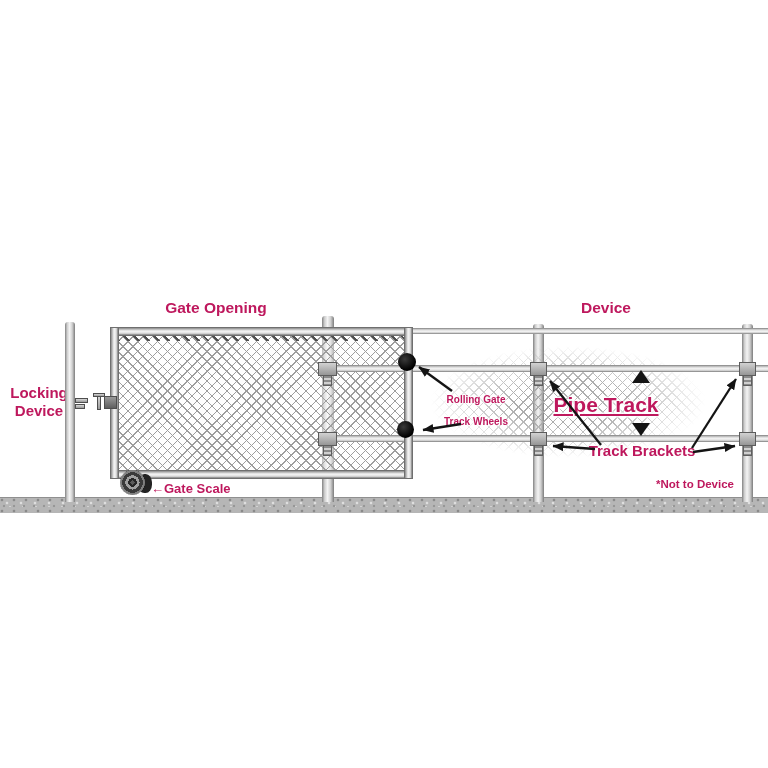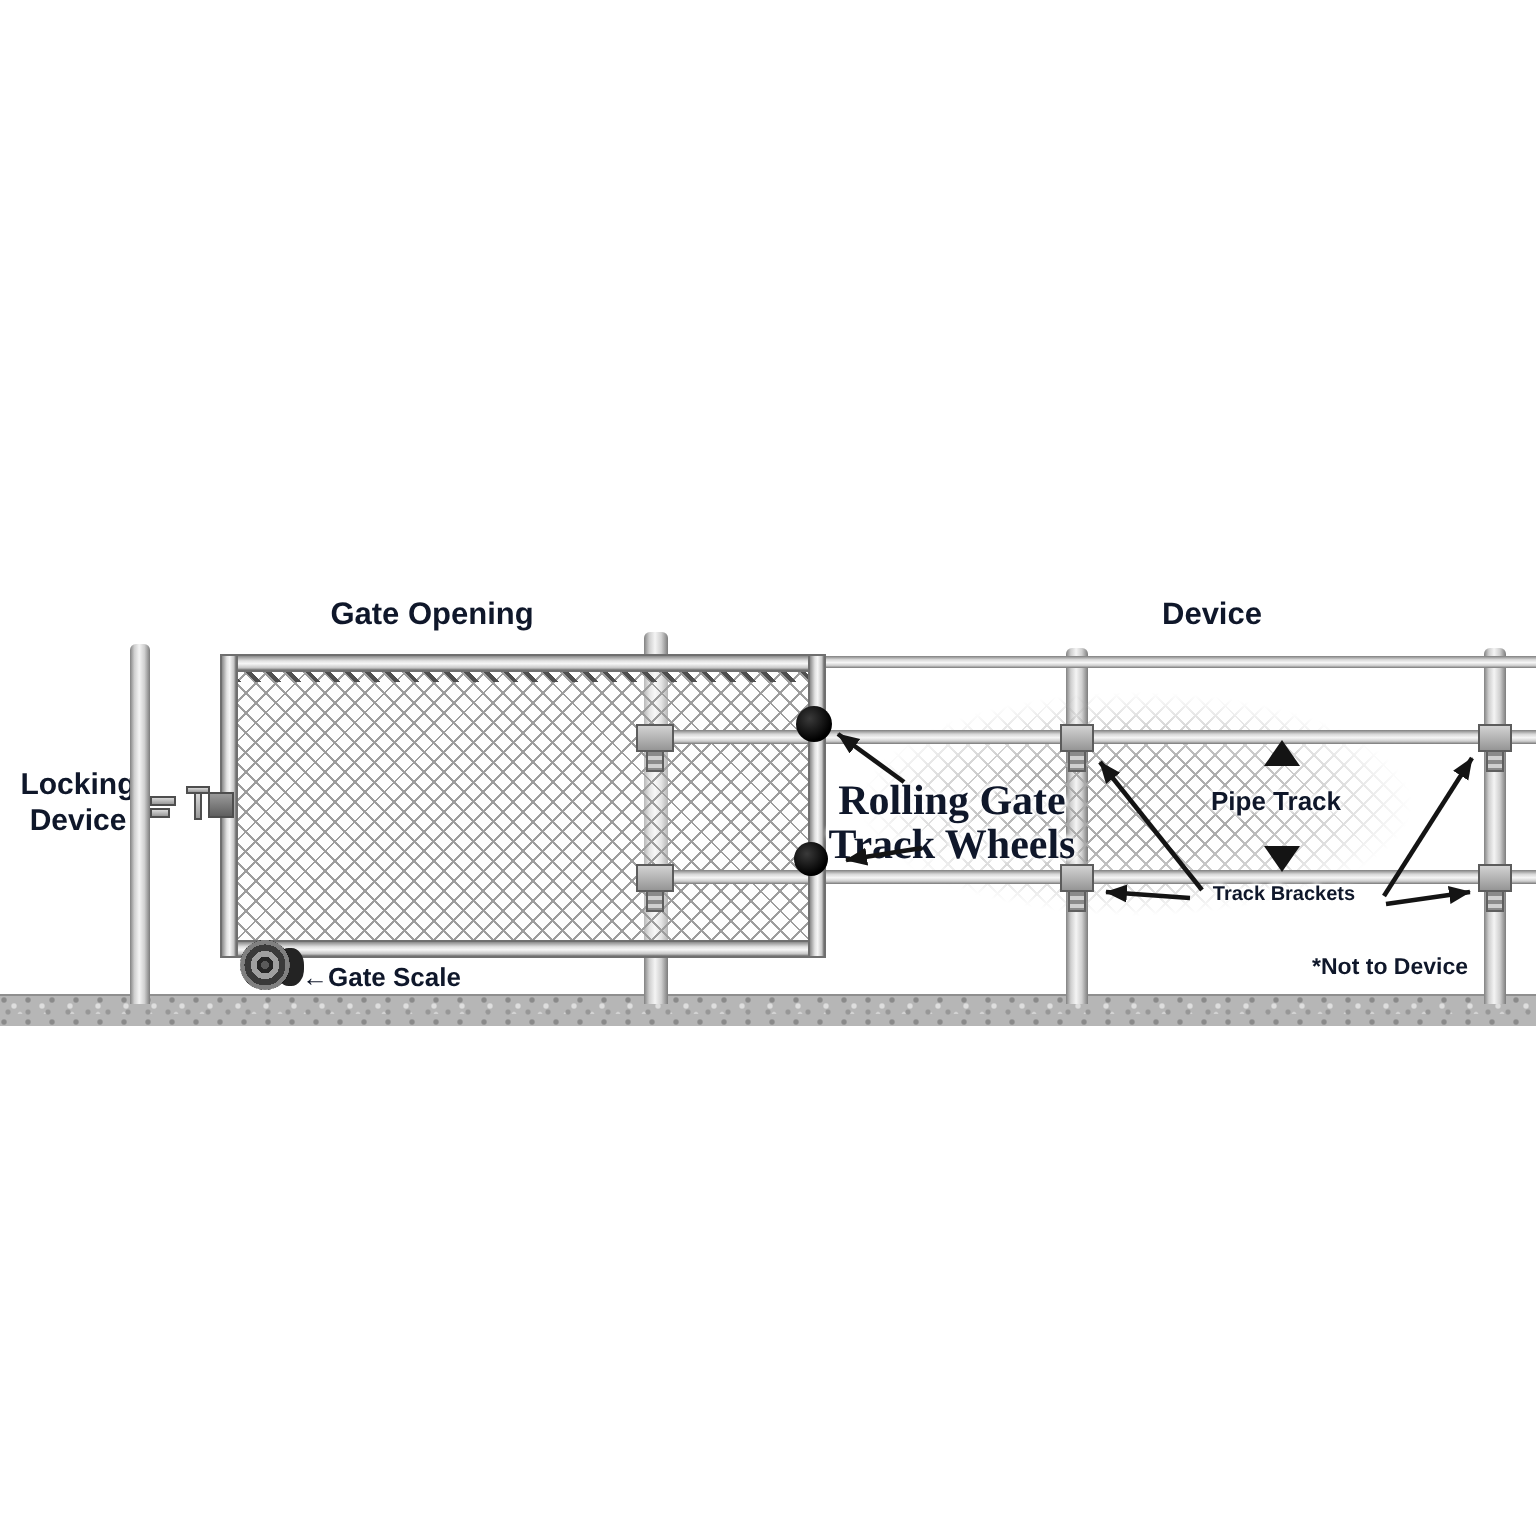--- a/index.html
+++ b/index.html
@@ -3,21 +3,21 @@
 <meta charset="utf-8">
 <style>
   html,body{margin:0;padding:0;background:#ffffff;}
   body{width:768px;height:768px;font-family:"Liberation Sans",sans-serif;}
   .canvas{position:relative;width:768px;height:768px;background:#ffffff;overflow:hidden;}
   .abs{position:absolute;box-sizing:border-box;}
 
   .title{position:absolute;left:264px;top:258px;width:300px;text-align:center;
          font-size:23px;font-weight:800;color:#242424;letter-spacing:-0.3px;}
 
-  .label{position:absolute;color:#0f172a;font-weight:700;text-align:center;
+  .label{position:absolute;color:#be185d;font-weight:700;text-align:center;
          white-space:pre-line;line-height:1.18;}
   .halo{text-shadow:0 0 2px #fff,0 0 3px #fff,1px 1px 2px #fff,-1px -1px 2px #fff,0 0 5px #fff;}
 
   
   .post{background:linear-gradient(to right,#828282 0%,#cfcfcf 22%,#f4f4f4 46%,#d0d0d0 72%,#7c7c7c 100%);
         border-radius:3px 3px 0 0;z-index:2;}
   .railh{background:linear-gradient(to bottom,#7f7f7f 0%,#d8d8d8 30%,#f6f6f6 55%,#cdcdcd 80%,#777777 100%);z-index:4;}
   .gframe{background:linear-gradient(to bottom,#8a8a8a 0%,#e2e2e2 35%,#f6f6f6 55%,#c6c6c6 85%,#6f6f6f 100%);
           border:1px solid #6f6f6f;z-index:5;}
   .gframe-v{background:linear-gradient(to right,#8a8a8a 0%,#e2e2e2 35%,#f6f6f6 55%,#c6c6c6 85%,#6f6f6f 100%);
@@ -110,24 +110,24 @@
   <div class="abs hw" style="left:75px;top:398px;width:13px;height:5px;"></div>
   <div class="abs hw" style="left:75px;top:404px;width:10px;height:5px;"></div>
   <div class="abs hw" style="left:93px;top:393px;width:12px;height:4px;"></div>
   <div class="abs hw" style="left:97px;top:396px;width:4px;height:14px;"></div>
   <div class="abs hw hw-dark" style="left:104px;top:396px;width:13px;height:13px;"></div>
 
   <div class="label" style="left:136px;top:299px;width:160px;font-size:15.5px;">Gate Opening</div>
   <div class="label" style="left:556px;top:299px;width:100px;font-size:15.5px;">Device</div>
   <div class="label" style="left:0px;top:384px;width:78px;font-size:15px;">Locking
 Device</div>
-  <div class="label halo" style="left:400px;top:389px;width:152px;font-size:21px;line-height:22px;z-index:8;font-family:Liberation Serif, serif;">Rolling Gate
+  <div class="label halo" style="left:400px;top:389px;width:152px;font-size:10px;line-height:22px;z-index:8;">Rolling Gate
 Track Wheels</div>
-  <div class="label halo" style="left:578px;top:393px;width:120px;font-size:13px;z-index:8;">Pipe Track</div>
-  <div class="label halo" style="left:570px;top:442px;width:144px;font-size:10px;z-index:8;">Track Brackets</div>
+  <div class="label halo" style="left:546px;top:393px;width:120px;font-size:21px;z-index:8;text-decoration:underline;">Pipe Track</div>
+  <div class="label halo" style="left:570px;top:442px;width:144px;font-size:15px;z-index:8;">Track Brackets</div>
   <div class="label" style="left:151px;top:481px;width:120px;font-size:13px;text-align:left;z-index:8;">←Gate Scale</div>
   <div class="label" style="left:614px;top:478px;width:120px;font-size:11.5px;text-align:right;z-index:8;">*Not to Device</div>
 
   <svg class="arrows" width="768" height="768" viewBox="0 0 768 768">
     <defs>
       <marker id="ah" markerUnits="userSpaceOnUse" markerWidth="12" markerHeight="10" refX="10.5" refY="4.5" orient="auto">
         <path d="M0,0 L11,4.5 L0,9 Z" fill="#141414"></path>
       </marker>
     </defs>
     <g stroke="#141414" stroke-width="2.3" fill="none">

